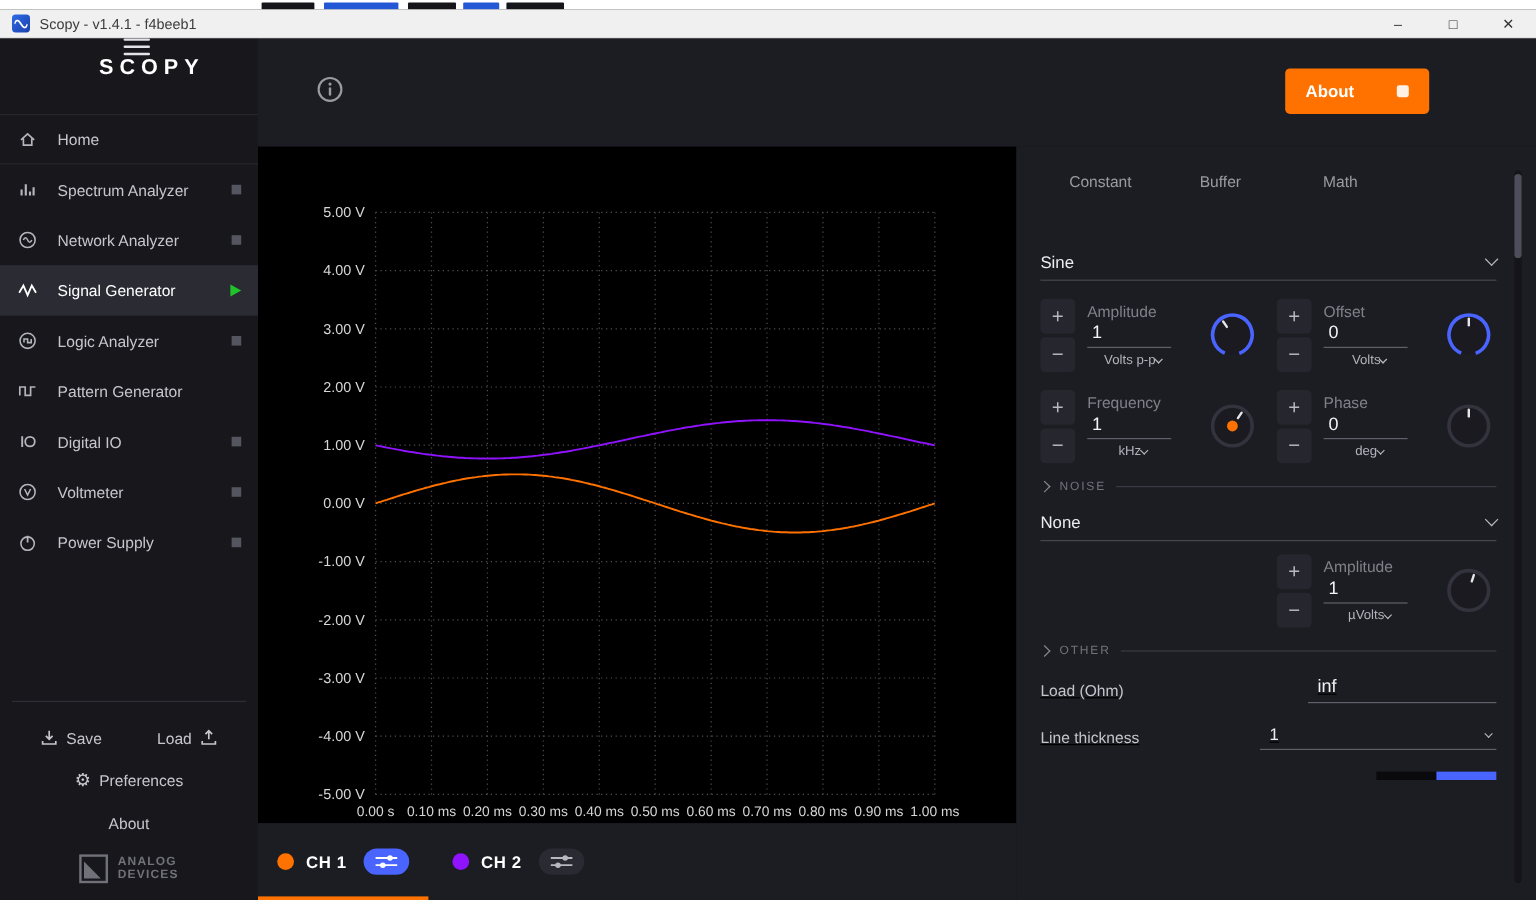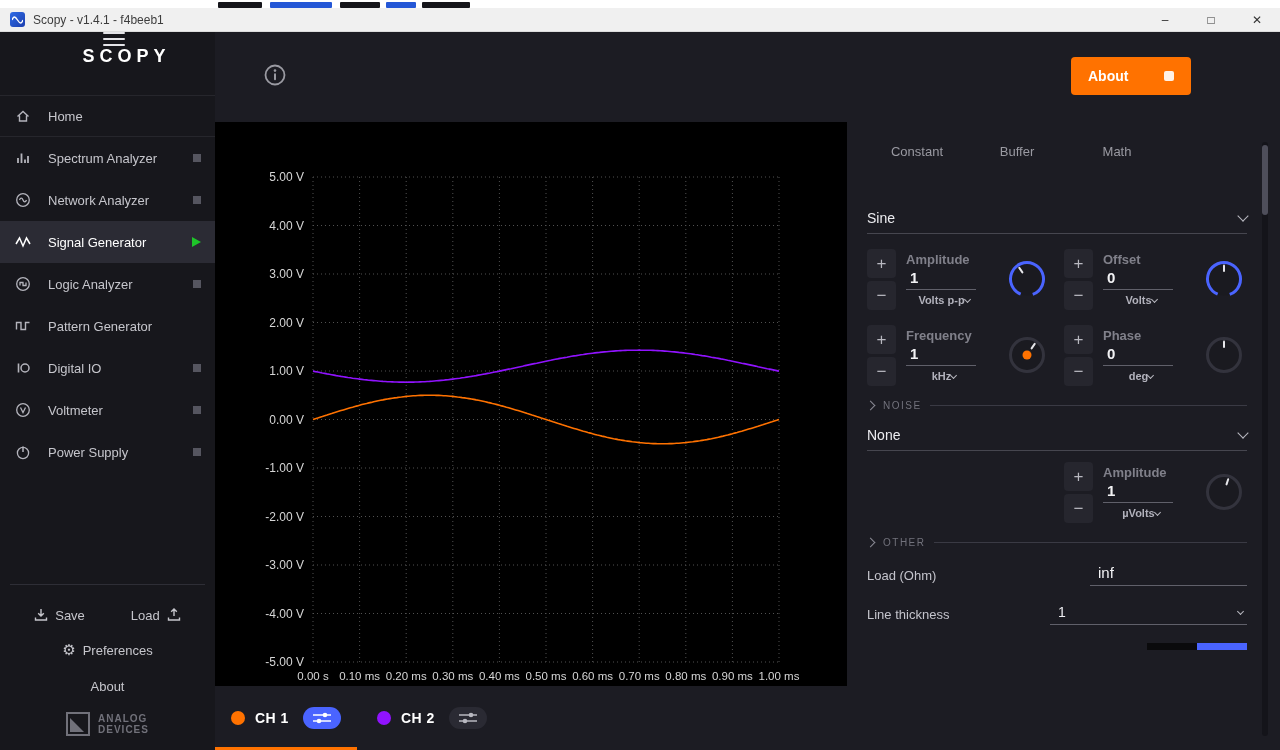--- a/index.html
+++ b/index.html
@@ -74,32 +74,32 @@
   .tab.sel::after{content:"";position:absolute;left:0;right:0;bottom:0;height:2px;background:#ff7200;}
   .select-row{margin-top:22px;height:32px;display:flex;align-items:center;justify-content:space-between;border-bottom:1px solid #46464f;font-size:14px;color:#ececf0;cursor:pointer;}
   .chev-down{width:8px;height:8px;border-right:1.8px solid #b8b8c0;border-bottom:1.8px solid #b8b8c0;transform:rotate(45deg);margin-top:-4px;}
   .chev-down.sm{width:5px;height:5px;border-width:1.4px;margin-top:-2px;}
   .chev-right{width:7px;height:7px;border-right:1.6px solid #8a8a94;border-bottom:1.6px solid #8a8a94;transform:rotate(-45deg);}
 
   .ctl-grid{margin-top:12px;display:grid;grid-template-columns:183px 183px;column-gap:14px;row-gap:10px;}
   .control{display:flex;align-items:center;height:66px;}
   .pm{display:flex;flex-direction:column;gap:3px;margin-right:10px;}
   .pm .pmb{width:29px;height:29px;background:#26262e;border:none;border-radius:4px;color:#b8b8c0;font-size:17px;line-height:1;display:flex;align-items:center;justify-content:center;cursor:pointer;}
-  .ctl-mid{flex:1;min-width:0;font-weight:bold;}
+  .ctl-mid{flex:1;min-width:0;}
   .ctl-label{font-size:13px;color:#80808a;margin-bottom:2px;}
   .ctl-value{font-size:15px;color:#f2f2f4;border-bottom:1px solid #60606a;padding:0 0 3px 4px;margin-bottom:4px;width:70px;cursor:text;}
   .ctl-unit{width:74px;display:flex;align-items:center;justify-content:center;font-size:11px;color:#b2b2bc;cursor:pointer;padding-left:2px;}
   .knob{width:46px;height:46px;margin-left:auto;cursor:grab;}
 
   .sec-header{margin-top:12px;display:flex;align-items:center;}
   .sec-label{font-size:10px;color:#72727c;letter-spacing:1.5px;margin-left:9px;}
   .sec-line{flex:1;border-top:1px solid #3a3a44;margin-left:8px;}
 
   .other-rows{margin-top:16px;}
-  .kv-row{display:flex;align-items:center;justify-content:space-between;margin-bottom:18px;}
+  .kv-row{display:flex;align-items:center;justify-content:space-between;margin-bottom:18px;text-decoration:underline;}
   .kv-label{font-size:13px;color:#c4c4cc;}
   .kv-value{width:157px;border-bottom:1px solid #60606a;font-size:15px;color:#f2f2f4;padding:0 0 4px 8px;cursor:text;}
   .kv-select{width:197px;border-bottom:1px solid #60606a;display:flex;align-items:center;justify-content:space-between;font-size:14px;color:#ececf0;padding:0 4px 4px 8px;cursor:pointer;}
 
   .mini-slider{margin:14px 0 0 auto;width:100px;height:7px;background:#0a0a0c;position:relative;cursor:pointer;}
   .mini-slider .fill{position:absolute;right:0;top:0;width:50px;height:7px;background:#4a64ff;}
 
   .v-scroll{position:absolute;right:12px;top:20px;bottom:14px;width:6px;background:#14141a;border-radius:3px;}
   .v-thumb{position:absolute;top:3px;left:0;width:6px;height:70px;background:#4e4e5a;border-radius:3px;cursor:grab;}
 </style>

